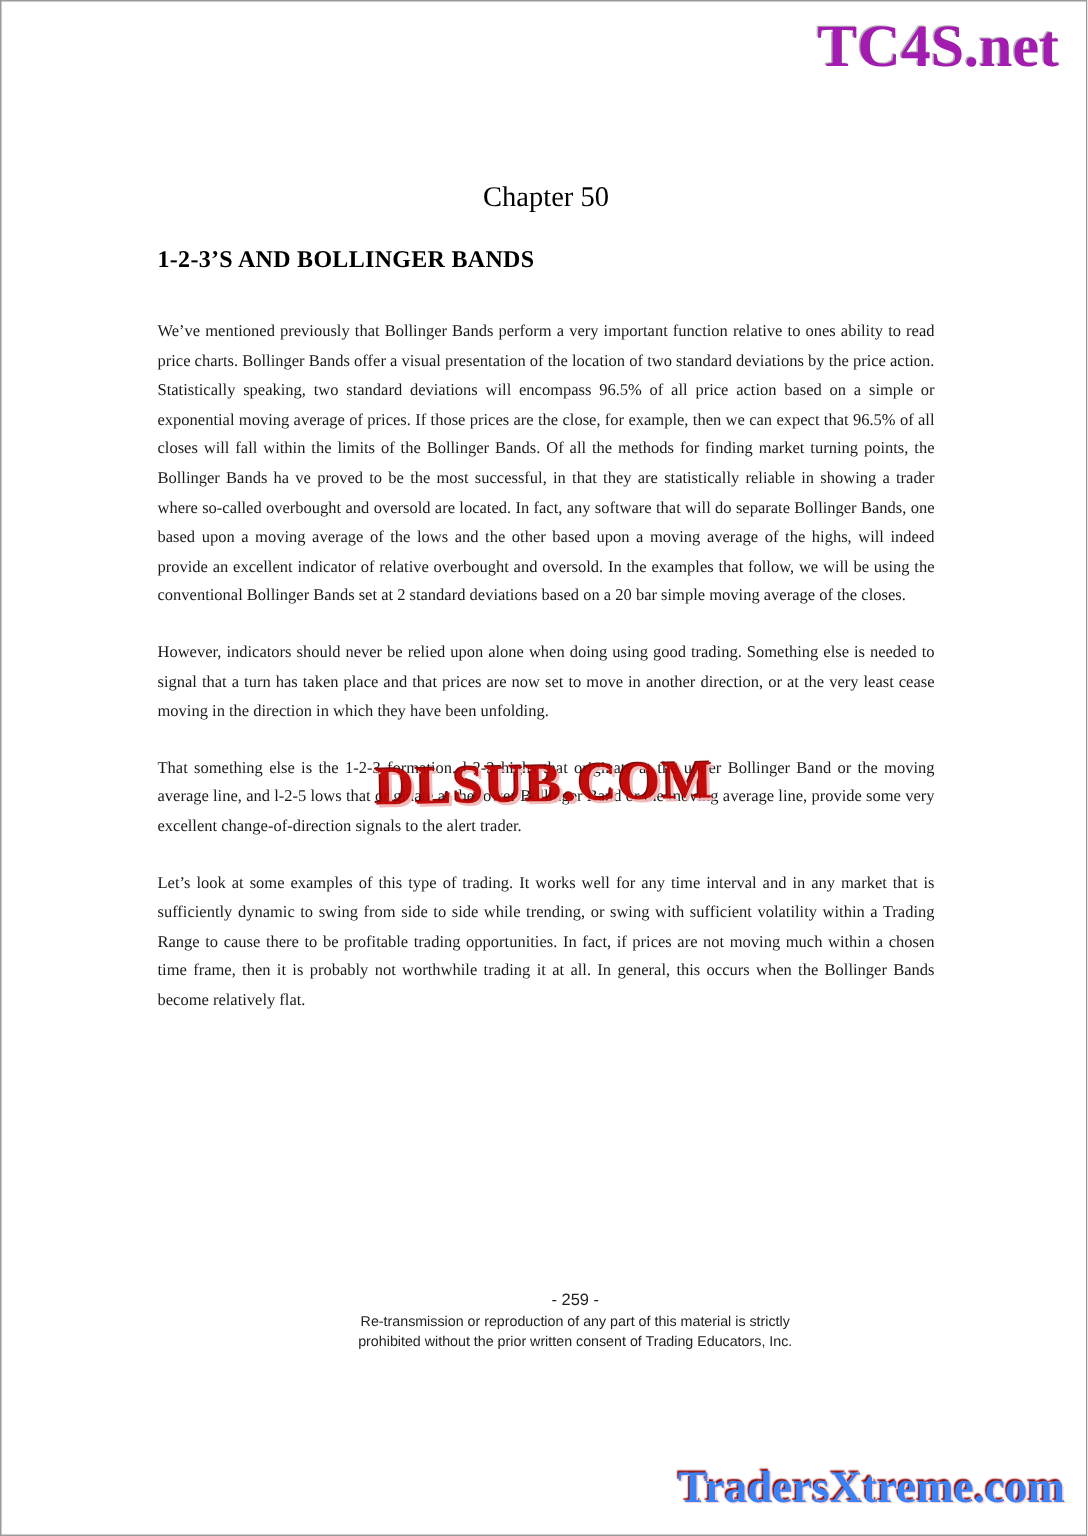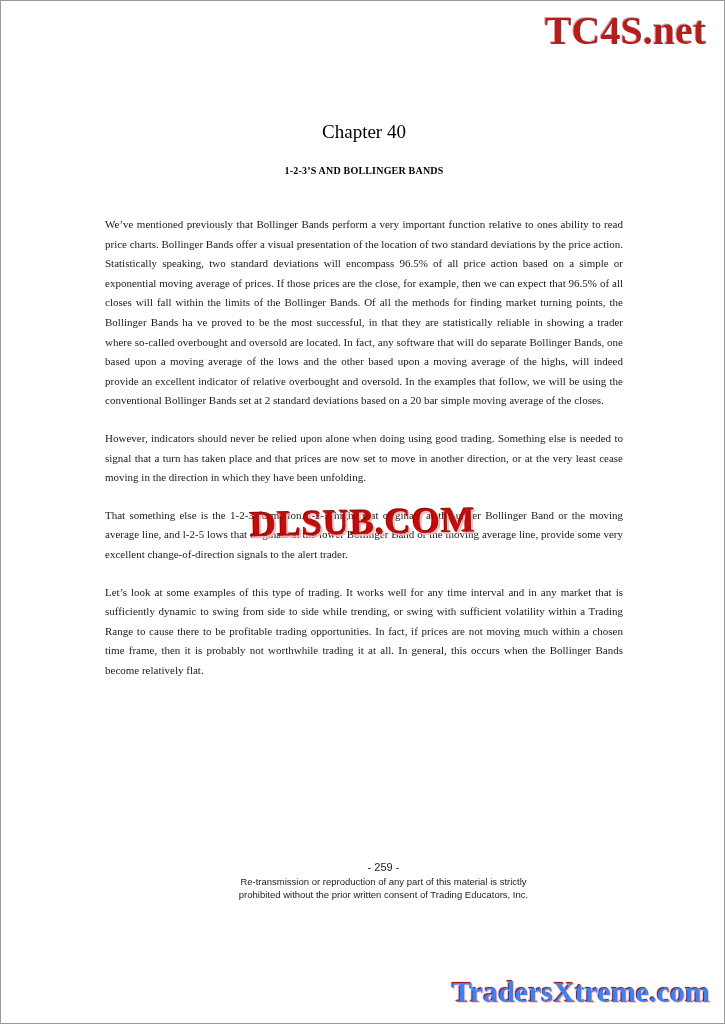--- a/index.html
+++ b/index.html
@@ -24,21 +24,21 @@
     box-sizing: border-box;
   }
   
   .wm-top {
     position: absolute;
     right: 18px;
     top: 6px;
     font-family: "Liberation Serif", serif;
     font-size: 40px;
     font-weight: bold;
-    color: #b91c1c;
+    color: #a21caf;
     text-shadow:
       1px 1px 0 #ffffff,
       -1px -1px 0 #b5b5b5;
     letter-spacing: 0px;
     white-space: nowrap;
   }
   
   .wm-bottom {
     position: absolute;
     right: 14px;
@@ -77,25 +77,24 @@
     width: 518px;
   }
   .chapter-title {
     text-align: center;
     font-size: 19px;
     font-family: "Liberation Serif", serif;
     margin: 0 0 22px 0;
     font-weight: normal;
   }
   .chapter-subtitle {
-    text-align: center;
-    font-size: 10px;
+    font-size: 16px;
     font-weight: bold;
     font-family: "Liberation Serif", serif;
-    margin: 0 0 39px 0;
+    margin: 0 0 29px 0;
     letter-spacing: 0.2px;
   }
   p.body-par {
     font-size: 11px;
     line-height: 19.6px;
     text-align: justify;
     margin: 0 0 18px 0;
     color: #1a1a1a;
   }
   .footer {
@@ -120,21 +119,21 @@
 </style>
 </head>
 <body>
 
 <div class="page">
 
   <div class="wm-top">TC4S.net</div>
 
   <div class="content">
 
-    <h1 class="chapter-title">Chapter 40</h1>
+    <h1 class="chapter-title">Chapter 50</h1>
     <h2 class="chapter-subtitle">1-2-3’S AND BOLLINGER BANDS</h2>
 
     <p class="body-par">We’ve mentioned previously that Bollinger Bands perform a very important function relative to ones ability to read price charts.  Bollinger Bands offer a visual presentation of the location of two standard deviations by the price action.  Statistically speaking, two standard deviations will encompass 96.5% of all price action based on a simple or exponential moving average of prices.  If those prices are the close, for example, then we can expect that 96.5% of all closes will fall within the limits of the Bollinger Bands.  Of all the methods for finding market turning points, the Bollinger Bands ha ve proved to be the most successful, in that they are statistically reliable in showing a trader where so-called overbought and oversold are located.  In fact, any software that will do separate Bollinger Bands, one based upon a moving average of the lows and the other based upon a moving average of the highs, will indeed provide an excellent indicator of relative overbought and oversold.  In the examples that follow, we will be using the conventional Bollinger Bands set at 2 standard deviations based on a 20 bar simple moving average of the closes.</p>
     <p class="body-par">However, indicators should never be relied upon alone when doing using good trading.  Something else is needed to signal that a turn has taken place and that prices are now set to move in another direction, or at the very least cease moving in the direction in which they have been unfolding.</p>
     <p class="body-par">That something else is the 1-2-3 formation.   l-2-3 highs that originate at the upper Bollinger Band or the moving average line, and l-2-5 lows that originate at the lower Bollinger Band or the moving average line, provide some very excellent change-of-direction signals to the alert trader.</p>
     <p class="body-par">Let’s look at some examples of this type of trading.  It works well for any time interval and in any market that is sufficiently dynamic to swing from side to side while trending, or swing with sufficient volatility within a Trading Range to cause there to be profitable trading opportunities.  In fact, if prices are not moving much within a chosen time frame, then it is probably not worthwhile trading it at all.  In general, this occurs when the Bollinger Bands become relatively flat.</p>
 
   </div>
 
   <div class="wm-center">DLSUB.COM</div>

